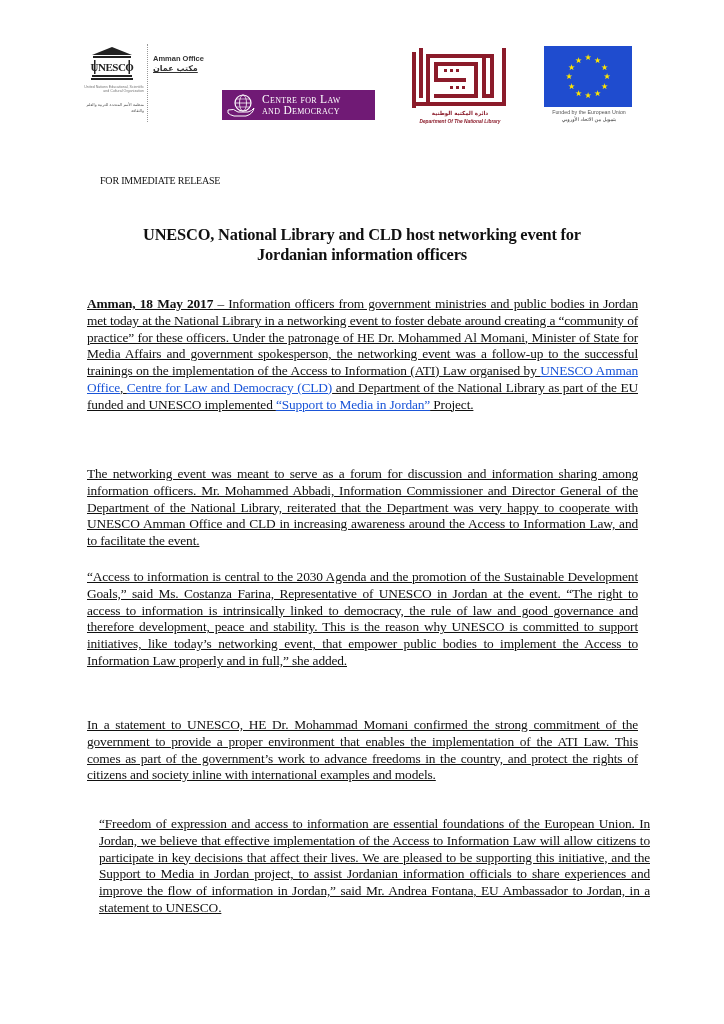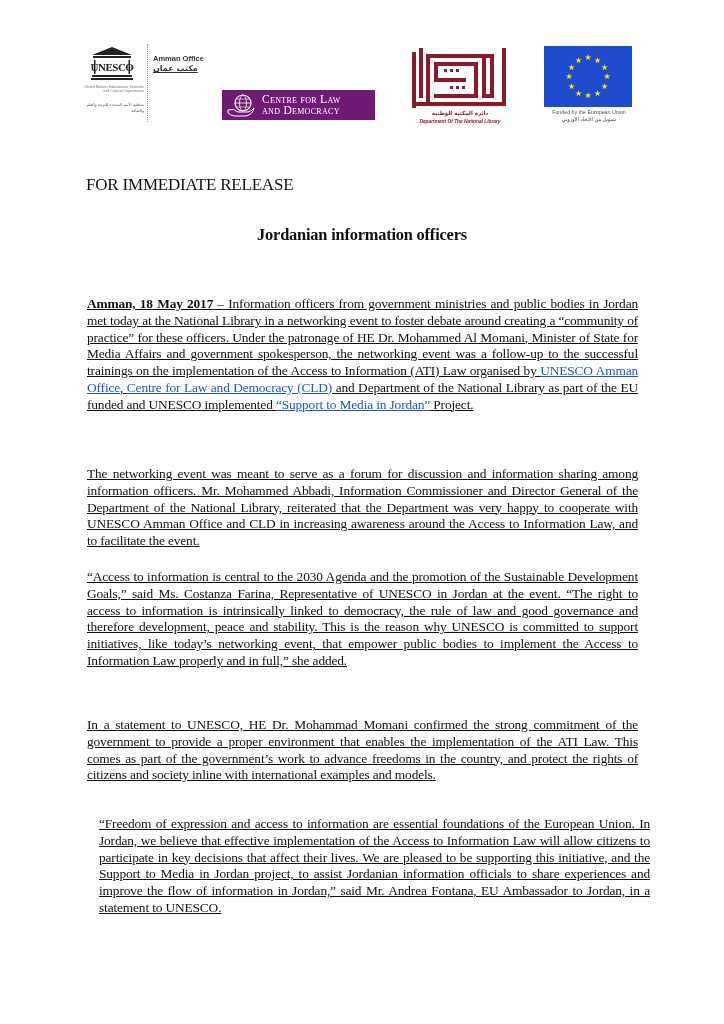--- a/index.html
+++ b/index.html
@@ -28,21 +28,21 @@
   .natlib .lib-ar { position: absolute; left: 0; top: 64px; width: 100px; text-align: center; font-family: "DejaVu Sans", sans-serif; font-size: 5.5px; color: #8b1b2a; direction: rtl; font-weight: bold; }
   .natlib .lib-en { position: absolute; left: 0; top: 73px; width: 100px; text-align: center; font-family: "Liberation Sans", sans-serif; font-size: 4.8px; color: #8b1b2a; font-weight: bold; font-style: italic; white-space: nowrap; }
 
   
   .eu { position: absolute; left: 543px; top: 46px; width: 92px; height: 80px; }
   .eu .flag { position: absolute; left: 1px; top: 0; width: 88px; height: 61px; background: #1f4ccf; }
   .eu .funded { position: absolute; left: 0; top: 63px; width: 92px; text-align: center; font-family: "Liberation Sans", sans-serif; font-size: 5.3px; color: #555; white-space: nowrap; }
   .eu .funded-ar { position: absolute; left: 0; top: 70px; width: 92px; text-align: center; font-family: "DejaVu Sans", sans-serif; font-size: 5px; color: #333; direction: rtl; white-space: nowrap; }
 
   
-  .release { position: absolute; left: 86px; top: 175px; font-size: 17px; letter-spacing: -0.2px; white-space: nowrap; }
+  .release { position: absolute; left: 100px; top: 175px; font-size: 10px; letter-spacing: -0.2px; white-space: nowrap; }
   .headline { position: absolute; left: 86px; top: 225px; width: 552px; text-align: center; font-size: 16.4px; font-weight: bold; line-height: 20px; letter-spacing: -0.2px; }
 
   .para { position: absolute; left: 87px; width: 551px; font-size: 13.4px; line-height: 16.75px; text-align: justify; letter-spacing: -0.15px; text-decoration: underline; }
   .para b { font-weight: bold; }
   .para a { color: #1a55d8; text-decoration: underline; }
   #p1 { top: 296px; }
   #p2 { top: 466px; }
   #p3 { top: 569px; }
   #p4 { top: 717px; }
   #p5 { top: 816px; margin-left: 12px; }
@@ -134,20 +134,21 @@
       </svg>
     </div>
     <div class="funded">Funded by the European Union</div>
     <div class="funded-ar">بتمويل من الاتحاد الأوروبي</div>
   </div>
 </div>
 
 <div class="release">FOR IMMEDIATE  RELEASE</div>
 
 <div class="headline">
+  <div>UNESCO, National Library and CLD host networking event for</div>
   <div>Jordanian information officers</div>
 </div>
 
 <div class="para" id="p1"><b>Amman, 18 May 2017</b><span> – Information officers from government ministries and public bodies in Jordan met today at the National Library in a networking event to foster debate around creating a “community of practice” for these officers. Under the patronage of HE Dr. Mohammed Al Momani, Minister of State for Media Affairs and government spokesperson, the networking event was a follow-up to the successful trainings on the implementation of the Access to Information (ATI) Law organised by </span><a>UNESCO Amman Office</a><span>, </span><a>Centre for Law and Democracy (CLD)</a><span> and Department of the National Library as part of the EU funded and UNESCO implemented </span><a>“Support to Media in Jordan”</a><span> Project.</span></div>
 
 <div class="para" id="p2">The networking event was meant to serve as a forum for discussion and information sharing among information officers. Mr. Mohammed Abbadi, Information Commissioner and Director General of the Department of the National Library, reiterated that the Department was very happy to cooperate with UNESCO Amman Office and CLD in increasing awareness around the Access to Information Law, and to facilitate the event.</div>
 <div class="para" id="p3">“Access to information is central to the 2030 Agenda and the promotion of the Sustainable Development Goals,” said Ms. Costanza Farina, Representative of UNESCO in Jordan at the event. “The right to access to information is intrinsically linked to democracy, the rule of law and good governance and therefore development, peace and stability. This is the reason why UNESCO is committed to support initiatives, like today’s networking event, that empower public bodies to implement the Access to Information Law properly and in full,” she added.</div>
 <div class="para" id="p4">In a statement to UNESCO, HE Dr. Mohammad Momani confirmed the strong commitment of the government to provide a proper environment that enables the implementation of the ATI Law. This comes as part of the government’s work to advance freedoms in the country, and protect the rights of citizens and society inline with international examples and models.</div>
 <div class="para" id="p5">“Freedom of expression and access to information are essential foundations of the European Union. In Jordan, we believe that effective implementation of the Access to Information Law will allow citizens to participate in key decisions that affect their lives. We are pleased to be supporting this initiative, and the Support to Media in Jordan project, to assist Jordanian information officials to share experiences and improve the flow of information in Jordan,” said Mr. Andrea Fontana, EU Ambassador to Jordan, in a statement to UNESCO.</div>
 

